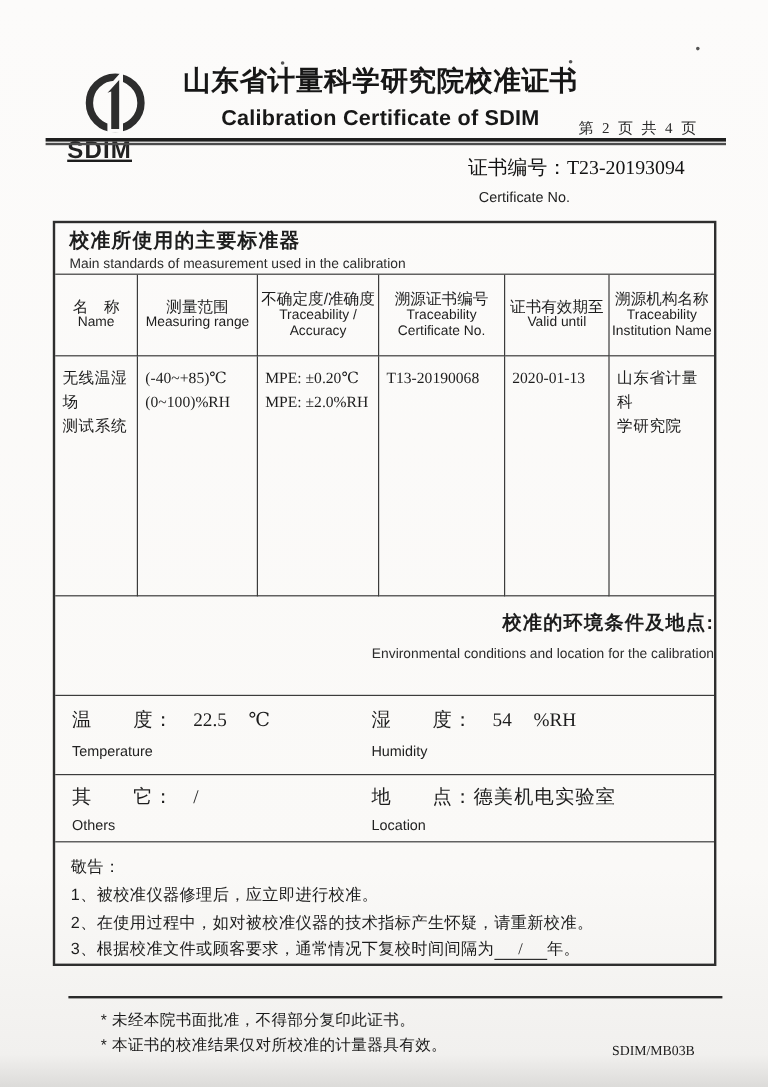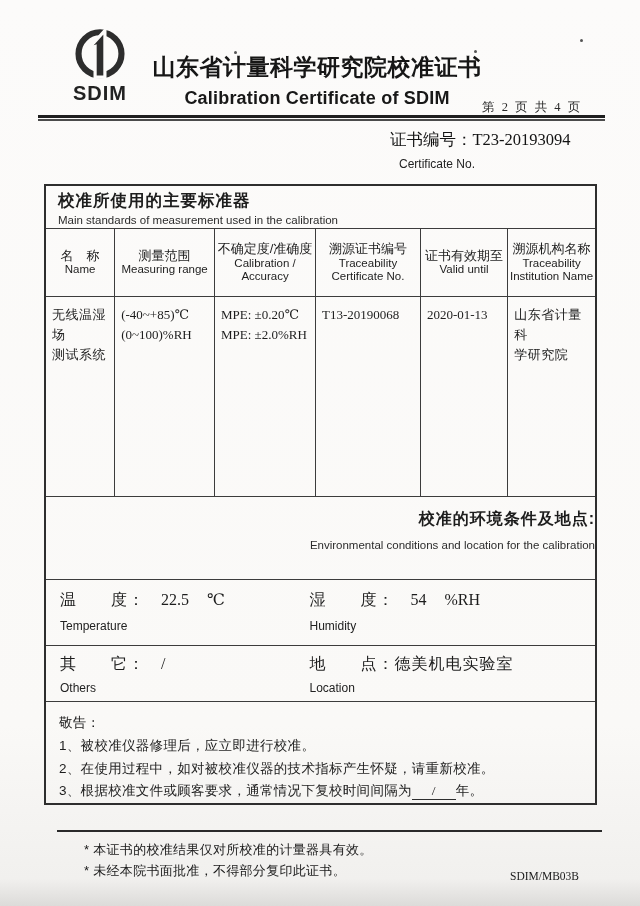--- a/index.html
+++ b/index.html
@@ -12,21 +12,21 @@
     font-family:"Liberation Sans","DejaVu Sans",sans-serif;
     color:#1d1d1d;
     overflow:hidden;
   }
   .speck { position:absolute; background:#555; border-radius:50%; }
   .s1 { left:234px; top:51px; width:3px; height:3px; }
   .s2 { left:474px; top:50px; width:3px; height:3px; }
   .s3 { left:580px; top:39px; width:3px; height:3px; }
 
   
-  .logo { position:absolute; left:56px; top:28px; width:88px; text-align:center; }
+  .logo { position:absolute; left:56px; top:60px; width:88px; text-align:left;text-decoration:underline; }
   .logo-text { font-weight:bold; font-size:20px; letter-spacing:1px; margin-top:-4px; color:#222; }
   .title-cn {
     position:absolute; left:150px; top:52px; width:334px; text-align:center;
     font-family:"Liberation Serif","DejaVu Serif",serif;
     font-weight:bold; font-size:23px; letter-spacing:0.5px; color:#161616; white-space:nowrap;
   }
   .title-en {
     position:absolute; left:150px; top:88px; width:334px; text-align:center;
     font-weight:bold; font-size:18px; letter-spacing:0.2px; color:#181818; white-space:nowrap;
   }
@@ -149,21 +149,21 @@
         <th>
           <div>名　称</div>
           <div class="en">Name</div>
         </th>
         <th>
           <div>测量范围</div>
           <div class="en">Measuring range</div>
         </th>
         <th>
           <div>不确定度/准确度</div>
-          <div class="en">Calibration / Accuracy</div>
+          <div class="en">Traceability / Accuracy</div>
         </th>
         <th>
           <div>溯源证书编号</div>
           <div class="en">Traceability Certificate No.</div>
         </th>
         <th>
           <div>证书有效期至</div>
           <div class="en">Valid until</div>
         </th>
         <th>
@@ -233,18 +233,18 @@
       <div>敬告：</div>
       <div>1、被校准仪器修理后，应立即进行校准。</div>
       <div>2、在使用过程中，如对被校准仪器的技术指标产生怀疑，请重新校准。</div>
       <div><span>3、根据校准文件或顾客要求，通常情况下复校时间间隔为</span><span class="blank">/</span><span>年。</span></div>
     </div>
 
   </div>
 
   <div class="footer-rule"></div>
   <div class="footnotes">
+    <div>* 未经本院书面批准，不得部分复印此证书。</div>
     <div>* 本证书的校准结果仅对所校准的计量器具有效。</div>
-    <div>* 未经本院书面批准，不得部分复印此证书。</div>
   </div>
   <div class="form-code">SDIM/MB03B</div>
 
 </div>
 
 </body></html>

